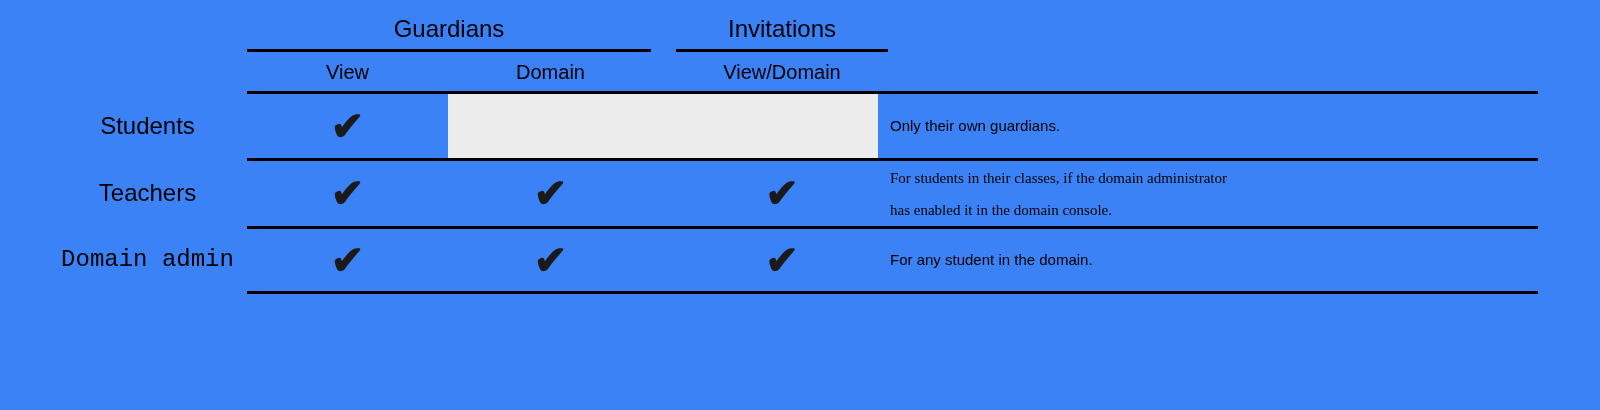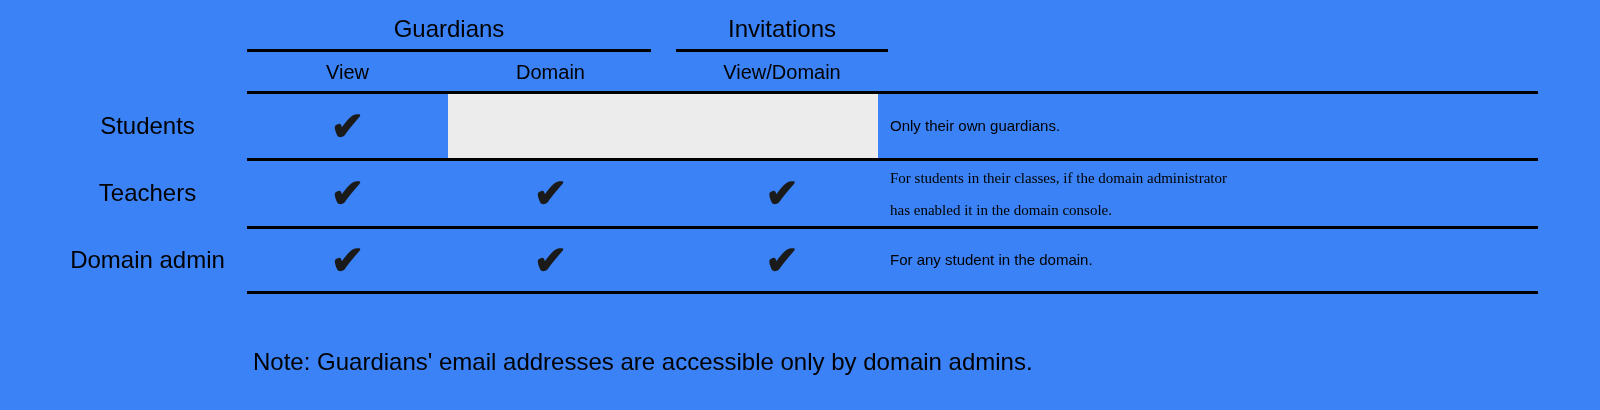--- a/index.html
+++ b/index.html
@@ -68,21 +68,21 @@
     position: absolute;
     left: 50px;
     width: 195px;
     height: 28px;
     line-height: 28px;
     font-size: 24px;
     text-align: center;
   }
   .rl-students { top: 112px; }
   .rl-teachers { top: 179px; }
-  .rl-admin { top: 246px; }
+  .rl-admin { top: 246px; font-family: Liberation Mono, monospace; }
   .check {
     position: absolute;
     height: 48px;
     line-height: 48px;
     font-size: 40px;
     font-weight: bold;
     text-align: center;
     color: #1a1a1a;
   }
   .c-view { left: 247px; width: 201px; }
@@ -147,15 +147,14 @@
   </div>
 
   <div class="row-label rl-admin">Domain admin</div>
   <div class="check c-view r3">✔</div>
   <div class="check c-modify r3">✔</div>
   <div class="check c-viewmodify r3">✔</div>
   <div class="note note-admin">
     <div>For any student in the domain.</div>
   </div>
 
-  <div class="footnote">Note: Guardians' email addresses are accessible only by domain admins.</div>
 
 </div>
 
 </body></html>

